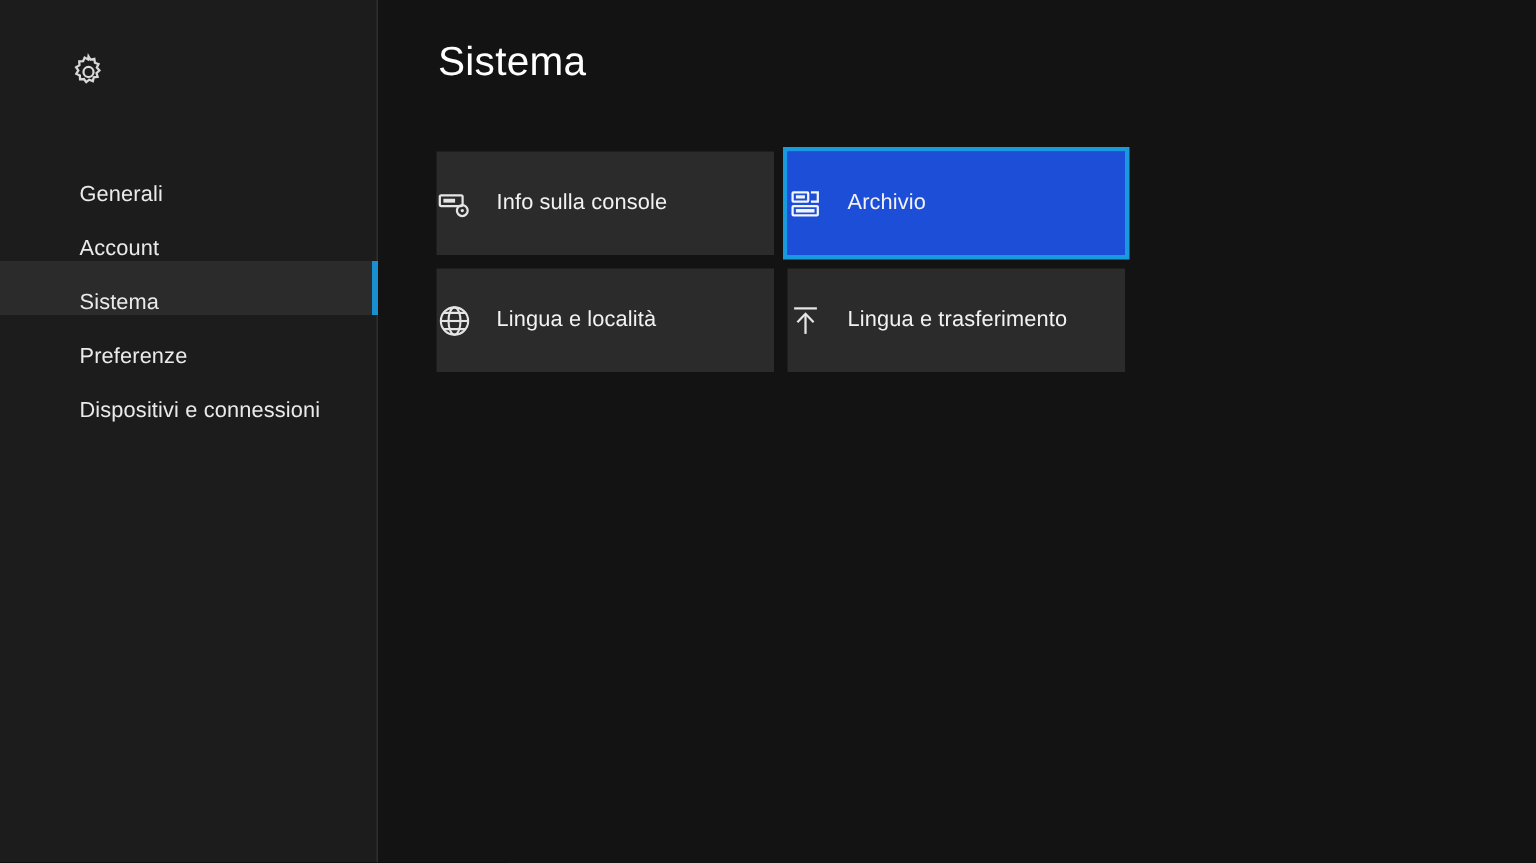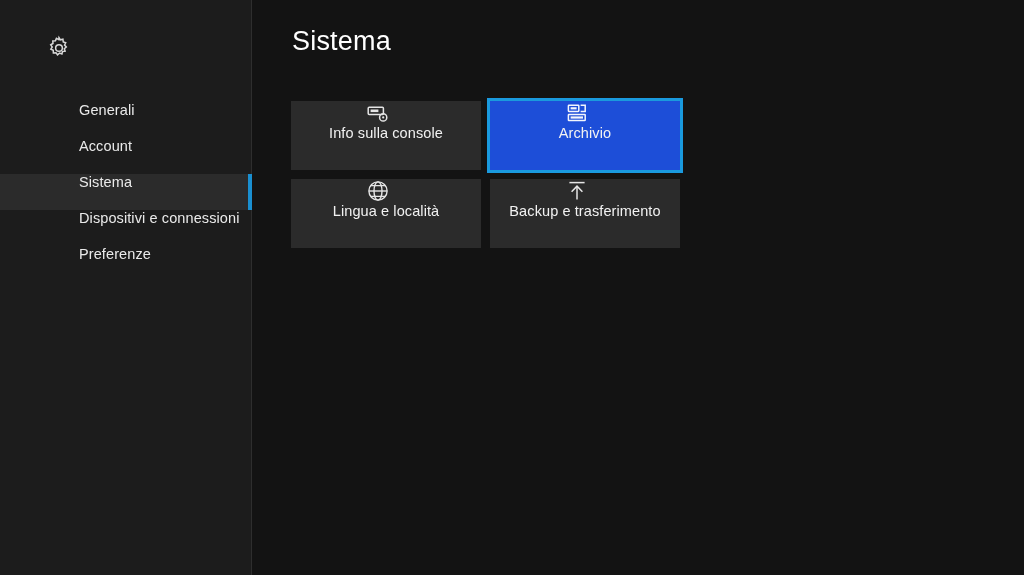--- a/index.html
+++ b/index.html
@@ -44,22 +44,22 @@
     height: 26px;
     display: block;
     opacity: .92;
   }
   .nav-list {
     margin-top: 6px;
   }
   .nav-item {
     height: 36px;
     display: flex;
-    align-items: flex-start;
-    padding-left: 79px;
+    align-items: flex-end;
+    padding-left: 53px;
     box-sizing: border-box;
     font-size: 14.5px;
     color: #eaeaea;
     letter-spacing: .1px;
     position: relative;
   }
   .nav-item.selected {
     background: #2b2b2b;
   }
   .nav-item.selected .accent-bar {
@@ -94,28 +94,27 @@
     top: 101px;
     display: flex;
     gap: 9px;
   }
   .tile-col {
     display: flex;
     flex-direction: column;
     gap: 9px;
   }
   .tile {
-    width: 190px;
+    width: 225px;
     height: 69px;
     background: #2b2b2b;
     display: flex;
     align-items: center;
     box-sizing: border-box;
     position: relative;
-    flex-direction: column;
   }
   .tile.focused {
     outline: 3px solid #1a9ade;
     outline-offset: 0px;
     background: #1d4ed8;
   }
   .tile-icon {
     width: 24px;
     height: 24px;
     flex: 0 0 24px;
@@ -155,25 +154,25 @@
       <div class="nav-item">
 
         <span>Account</span>
       </div>
       <div class="nav-item selected">
         <span class="accent-bar"></span>
         <span>Sistema</span>
       </div>
       <div class="nav-item">
 
+        <span>Preferenze</span>
+      </div>
+      <div class="nav-item">
+
         <span>Dispositivi e connessioni</span>
-      </div>
-      <div class="nav-item">
-
-        <span>Preferenze</span>
       </div>
     </div>
   </div>
 
   <div class="main">
 
     <div class="page-title">Sistema</div>
 
     <div class="tile-grid">
 
@@ -224,20 +223,20 @@
 
 
         <div class="tile">
           <span>
             <svg class="tile-icon" viewBox="0 0 24 24" fill="none" stroke="#f0f0f0" stroke-width="1.5">
               <line x1="4.4" y1="3.6" x2="19.6" y2="3.6"></line>
               <line x1="12" y1="7.4" x2="12" y2="20.6"></line>
               <polyline points="6.6,12.8 12,7.2 17.4,12.8"></polyline>
             </svg>
           </span>
-          <span class="tile-label">Backup e trasferimento</span>
+          <span class="tile-label">Lingua e trasferimento</span>
         </div>
 
       </div>
 
     </div>
   </div>
 </div>
 
 </body></html>

